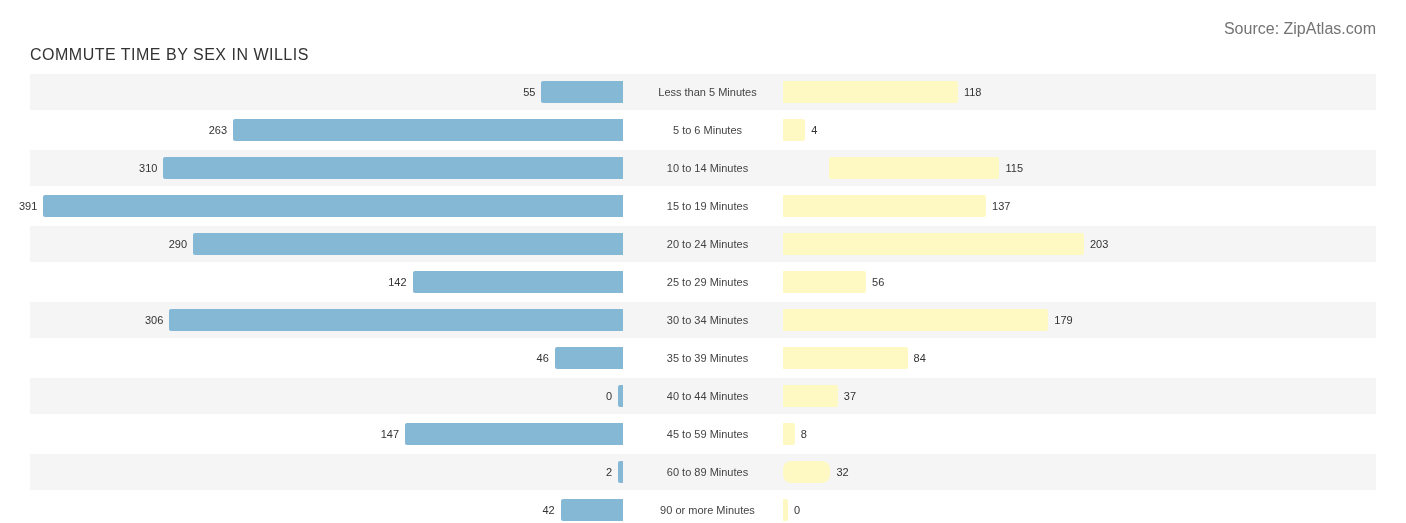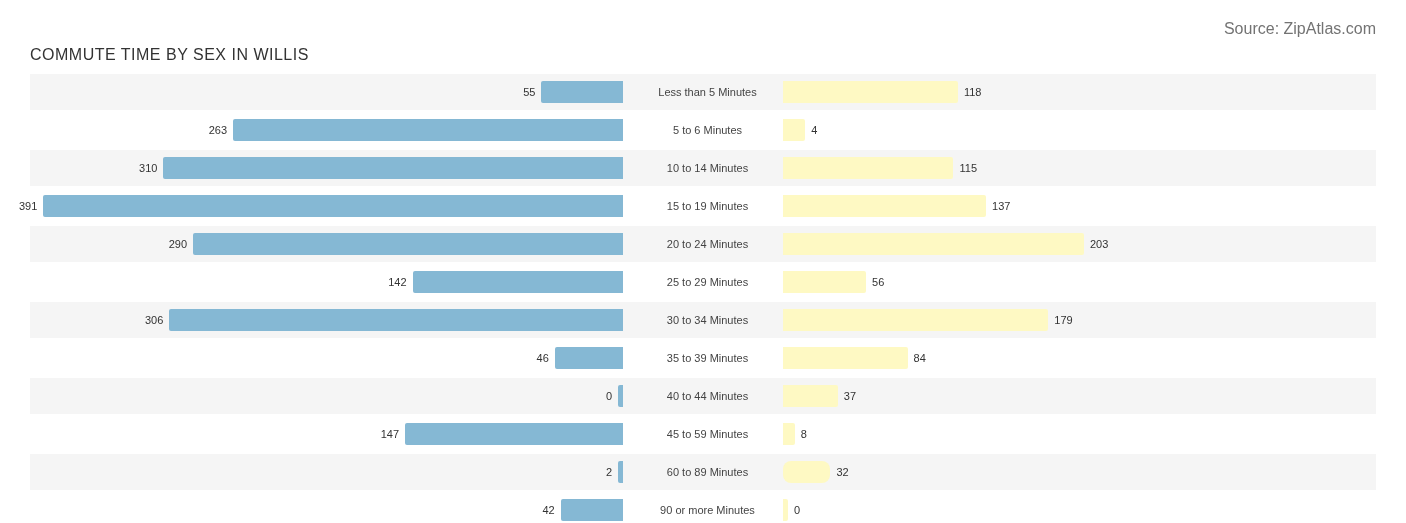--- a/index.html
+++ b/index.html
@@ -148,21 +148,21 @@
     </div>
   </div>
     <div class="row">
     <div class="left-side">
       <div class="bar-male" style="width: 77.5%; min-width: 2px;">
         <span class="male-value">310</span>
       </div>
     </div>
     <div class="label-center">10 to 14 Minutes</div>
     <div class="right-side">
-      <div class="bar-female" style="width: 28.749999999999996%; min-width: 2px;">
+      <div class="bar-female" style="width: 28.749999999999996%; min-width: 2px; margin-left: 46px;">
         <span class="female-value">115</span>
       </div>
     </div>
   </div>
     <div class="row">
     <div class="left-side">
       <div class="bar-male" style="width: 97.75%; min-width: 2px;">
         <span class="male-value">391</span>
       </div>
     </div>

